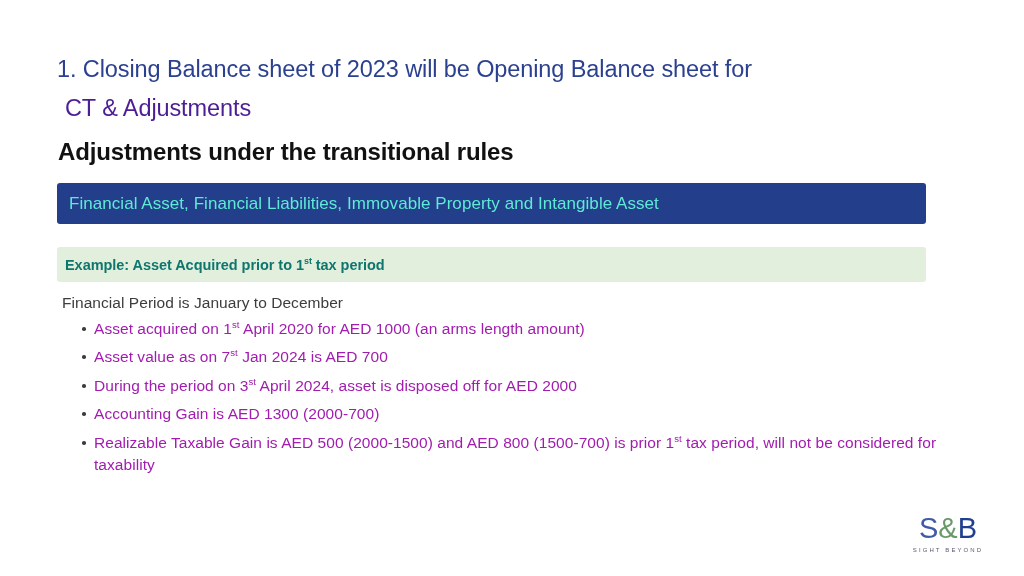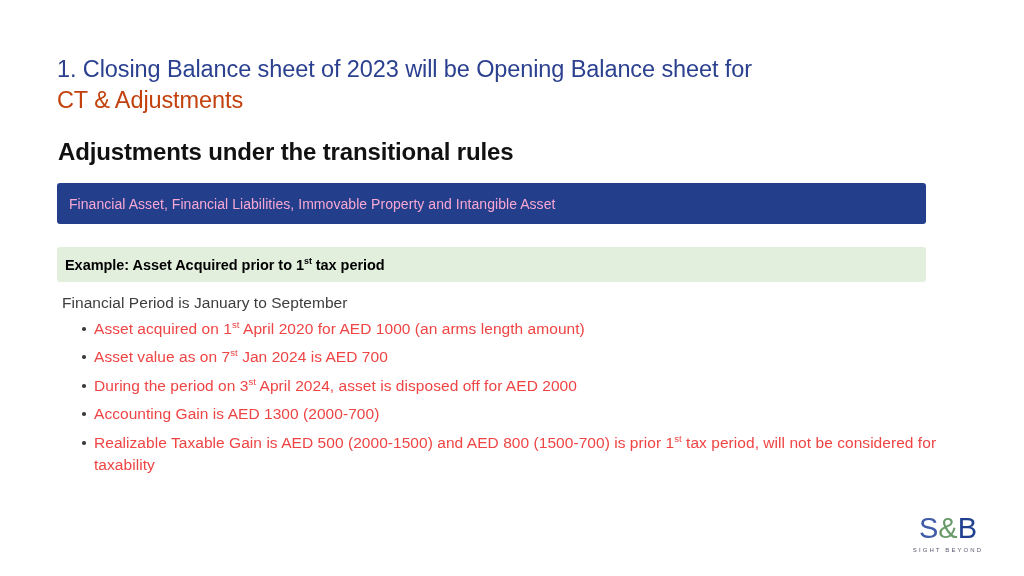--- a/index.html
+++ b/index.html
@@ -32,24 +32,24 @@
     font-size: 23.5px;
     font-weight: 400;
     color: #2b4190;
     line-height: 1.33;
     letter-spacing: -0.1px;
     margin: 0;
   }
   .title-sub {
     font-size: 23.5px;
     font-weight: 400;
-    color: #c2410c;
+    color: #4c1d95;
     line-height: 1.33;
     letter-spacing: -0.1px;
-    margin: 0;
+    margin: 8px;
   }
 
   
   .section-heading {
     position: absolute;
     left: 58px;
     top: 138px;
     font-size: 24px;
     font-weight: 700;
     color: #111111;
@@ -64,42 +64,42 @@
     width: 869px;
     height: 41px;
     background: #233e8b;
     border-radius: 3px;
     display: flex;
     align-items: center;
     box-sizing: border-box;
     padding-left: 12px;
   }
   .blue-banner-text {
-    color: #f9a8d4;
-    font-size: 14px;
+    color: #5eead4;
+    font-size: 17px;
     font-weight: 400;
     letter-spacing: 0.05px;
   }
 
   
   .green-box {
     position: absolute;
     left: 57px;
     top: 247px;
     width: 869px;
     height: 35px;
     background: #e2efdd;
     border-radius: 3px;
     display: flex;
     align-items: center;
     box-sizing: border-box;
     padding-left: 8px;
   }
   .green-box-text {
-    color: #000000;
+    color: #0f766e;
     font-size: 14.5px;
     font-weight: 700;
     letter-spacing: -0.05px;
   }
 
   
   .body-block {
     position: absolute;
     left: 62px;
     top: 293px;
@@ -113,21 +113,21 @@
     letter-spacing: 0.05px;
   }
   .bullet-list {
     list-style: none;
     margin: 0;
     padding: 0;
   }
   .bullet-item {
     position: relative;
     font-size: 15.5px;
-    color: #ef4444;
+    color: #a21caf;
     line-height: 1.42;
     padding-left: 32px;
     margin-bottom: 6.5px;
     letter-spacing: 0.05px;
   }
   .bullet-item::before {
     content: "";
     position: absolute;
     left: 20px;
     top: 9px;
@@ -184,21 +184,21 @@
 
   <div class="blue-banner">
     <span class="blue-banner-text">Financial Asset, Financial Liabilities, Immovable Property and Intangible Asset</span>
   </div>
 
   <div class="green-box">
     <span class="green-box-text"><span>Example: Asset Acquired prior to 1</span><sup>st</sup><span> tax period</span></span>
   </div>
 
   <div class="body-block">
-    <p class="lead-line">Financial Period is January to September</p>
+    <p class="lead-line">Financial Period is January to December</p>
     <ul class="bullet-list">
       <li class="bullet-item"><span>Asset acquired on 1</span><sup>st</sup><span> April 2020 for AED 1000 (an arms length amount)</span></li>
       <li class="bullet-item"><span>Asset value as on 7</span><sup>st</sup><span> Jan 2024 is AED 700</span></li>
       <li class="bullet-item"><span>During the period on 3</span><sup>st</sup><span> April 2024, asset is disposed off for AED 2000</span></li>
       <li class="bullet-item"><span>Accounting Gain is AED 1300 (2000-700)</span><sup></sup><span></span></li>
       <li class="bullet-item"><span> Realizable Taxable Gain is AED 500 (2000-1500)  and AED 800 (1500-700) is prior 1</span><sup>st</sup><span> tax period, will not be considered for taxability</span></li>
     </ul>
   </div>
 
   <div class="logo">

